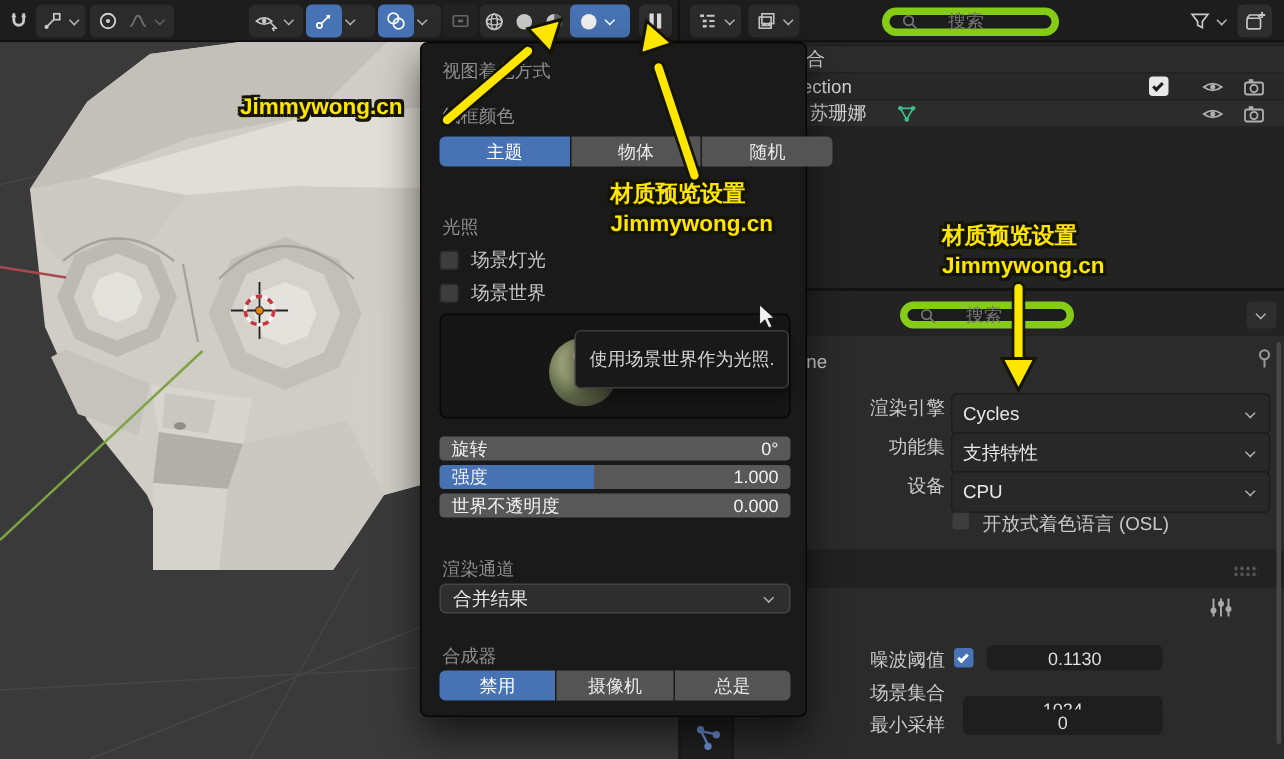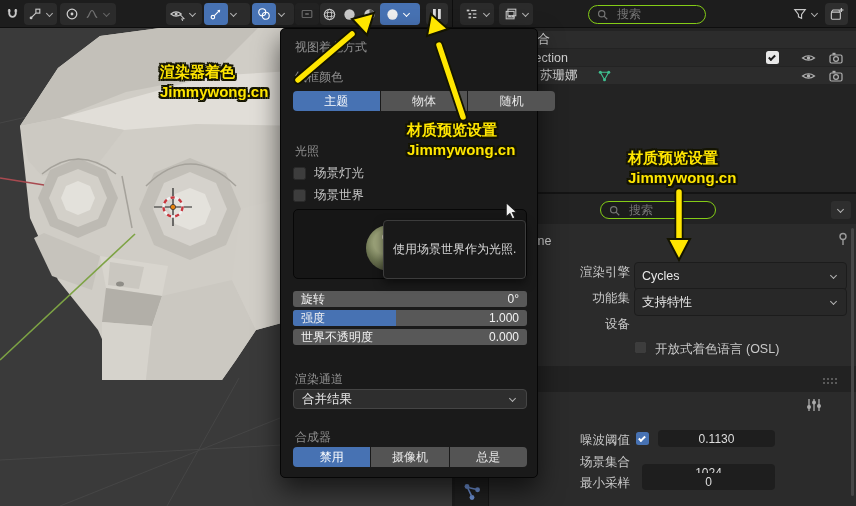--- a/index.html
+++ b/index.html
@@ -20,21 +20,21 @@
   
   .viewport{position:absolute;left:0;top:28px;z-index:1}
 
   
   .outliner{position:absolute;left:455px;top:28px;width:401px;height:164px;background:#232323;z-index:1}
   .olrow{position:absolute;left:0;width:401px;height:17px;display:flex;align-items:center;font-size:12.5px;color:#d2d2d2}
   .rc-div{position:absolute;left:455px;top:192px;width:401px;height:2px;background:#141414;z-index:1}
   .props{position:absolute;left:455px;top:194px;width:401px;height:312px;background:#2b2b2b;z-index:1}
   .tabstrip{position:absolute;left:0;top:0;width:34px;height:312px;background:#202020;border-right:1px solid #161616}
   .phead{position:absolute;left:34px;top:0;width:367px;height:30px;background:#232323}
-  .pillsearch{position:absolute;display:flex;align-items:center;gap:9px;background:#1c1c1c;border:1px solid #84cc16;border-radius:10px;padding:0 8px;color:#757575}
+  .pillsearch{position:absolute;display:flex;align-items:center;gap:20px;background:#1c1c1c;border:5px solid #84cc16;border-radius:10px;padding:0 8px;color:#757575}
   .plabel{position:absolute;text-align:right;color:#c9c9c9;font-size:12.5px}
   .dropfield{position:absolute;height:28px;background:#282828;border:1px solid #1c1c1c;border-radius:4px;display:flex;align-items:center;justify-content:space-between;padding:0 7px;color:#e8e8e8;font-size:12.5px}
   .numfield{position:absolute;height:17px;background:#1e1e1e;border-radius:4px;display:flex;align-items:center;justify-content:center;color:#dedede;font-size:12px}
   .gapband{position:absolute;left:34px;top:172px;width:367px;height:26px;background:#222}
   .gripdots{position:absolute;width:17px;height:7px;background-image:radial-gradient(#5a5a5a 1px,transparent 1.2px);background-size:4px 4px}
   .cb{width:13px;height:13px;border-radius:2.5px;display:flex;align-items:center;justify-content:center}
   .cb-un{background:#3d3d3d;border:1px solid #2a2a2a}
   .cb-blue{background:#4772b3}
   .cb-white{background:#e8e8e8}
   .tick{width:7px;height:3.5px;border-left:2px solid #fff;border-bottom:2px solid #fff;transform:rotate(-45deg) translateY(-1px)}
@@ -54,21 +54,21 @@
   .preview{position:absolute;left:12px;top:180px;width:234px;height:70px;background:#161616;border:1px solid #070707;border-radius:5px}
   .hdri{position:absolute;left:72px;top:15px;width:46px;height:46px;border-radius:50%;
         background:radial-gradient(circle at 50% 26%,#d8d3bd 0 16%,rgba(0,0,0,0) 17%),
                    radial-gradient(circle at 42% 38%,#99a077 0 30%,#6b7350 52%,#4a4d38 75%,#2f3126 100%)}
   .sliderrow{position:absolute;left:12px;width:234px;height:16px;background:#585858;border-radius:3px;display:flex;align-items:center;justify-content:space-between;padding:0 8px;color:#f2f2f2;font-size:12px;overflow:hidden}
   .sliderfill{position:absolute;left:0;top:0;bottom:0;background:#4772b3}
   .sliderrow span{position:relative}
   .popdrop{position:absolute;left:12px;width:234px;height:20px;background:#2e2e2e;border:1px solid #454545;border-radius:4px;display:flex;align-items:center;justify-content:space-between;padding:0 8px;color:#e8e8e8;font-size:12.5px}
 
   
-  .tooltip{position:absolute;left:383px;top:220px;background:#191919;border:1px solid #3c3c3c;border-radius:4px;padding:20px 9px;color:#d6d6d6;font-size:12px;white-space:nowrap;z-index:7;box-shadow:0 4px 10px rgba(0,0,0,.5)}
+  .tooltip{position:absolute;left:383px;top:220px;background:#191919;border:1px solid #3c3c3c;border-radius:4px;padding:10px 9px;color:#d6d6d6;font-size:12px;white-space:nowrap;z-index:7;box-shadow:0 4px 10px rgba(0,0,0,.5)}
   .cursor{position:absolute;left:505px;top:202px;z-index:9}
 
   
   .anno{position:absolute;z-index:8;color:#ffe600;font-weight:bold;font-size:15px;line-height:1.35;white-space:nowrap;
         text-shadow:-2px -2px 0 #141400,2px -2px 0 #141400,-2px 2px 0 #141400,2px 2px 0 #141400,0 -2px 0 #141400,0 2px 0 #141400,-2px 0 0 #141400,2px 0 0 #141400}
   .arrows{position:absolute;left:0;top:0;z-index:7;pointer-events:none}
   svg{display:block}
 </style>
 </head>
 <body>
@@ -212,20 +212,24 @@
         <span class="chev sm"></span>
     </div>
 
     <div class="plabel" style="left:35px;top:96px;width:140px">功能集</div>
     <div class="dropfield" style="left:179px;top:94px;width:213px">
       <span>支持特性</span>
         <span class="chev sm"></span>
     </div>
 
     <div class="plabel" style="left:35px;top:122px;width:140px">设备</div>
+    <div class="dropfield" style="left:179px;top:120px;width:213px">
+      <span>CPU</span>
+        <span class="chev sm"></span>
+    </div>
 
     <span class="cb cb-un" style="position:absolute;left:179px;top:147px"></span>
     <span style="position:absolute;left:200px;top:147px;color:#c9c9c9;font-size:12.5px">开放式着色语言 (OSL)</span>
 
     <div class="gapband"></div>
     <div class="gripdots" style="left:367px;top:183px"></div>
 
     <span style="position:absolute;left:59px;top:205px;color:#d0d0d0;font-size:12.5px">视图</span>
     <span style="position:absolute;left:351px;top:204px">
       <svg width="16" height="14" viewBox="0 0 16 14">
@@ -482,21 +486,20 @@
       <polygon points="374,13 367,35 352,19" fill="#ffe600" stroke="#141400" stroke-width="2"></polygon>
       <line x1="463" y1="117" x2="439" y2="45" stroke="#141400" stroke-width="9"></line>
       <line x1="463" y1="117" x2="439" y2="45" stroke="#ffe600" stroke-width="5.5"></line>
       <polygon points="431,14 448,29 427,36" fill="#ffe600" stroke="#141400" stroke-width="2"></polygon>
       <line x1="679" y1="192" x2="679" y2="238" stroke="#141400" stroke-width="9"></line>
       <line x1="679" y1="192" x2="679" y2="238" stroke="#ffe600" stroke-width="5.5"></line>
       <polygon points="679,260 668,239 690,239" fill="#ffe600" stroke="#141400" stroke-width="2"></polygon>
     </g>
   </svg>
   <div class="anno" style="left:160px;top:62px">
-    <div>渲染器着色</div>
     <div>Jimmywong.cn</div>
   </div>
   <div class="anno" style="left:407px;top:120px">
     <div>材质预览设置</div>
     <div>Jimmywong.cn</div>
   </div>
   <div class="anno" style="left:628px;top:148px">
     <div>材质预览设置</div>
     <div>Jimmywong.cn</div>
   </div>

